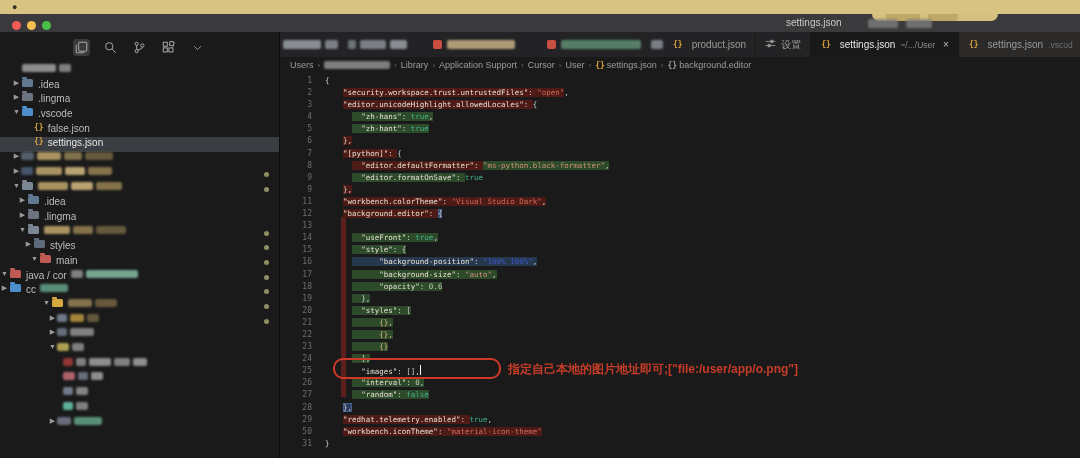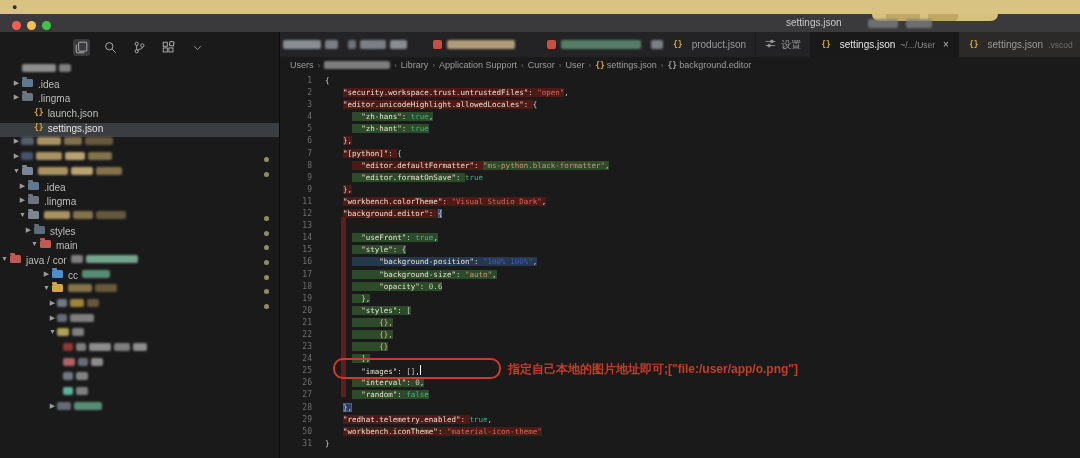--- a/index.html
+++ b/index.html
@@ -145,24 +145,29 @@
         <div class="trow" style="padding-left: 12px;">
           <span class="chev">▶</span>
           <span class="folder" style="background: rgb(96, 120, 144);"></span>
           <span style="margin-right: 4px;">.idea</span>
         </div>
         <div class="trow" style="padding-left: 12px;">
           <span class="chev">▶</span>
           <span class="folder" style="background: rgb(107, 116, 128);"></span>
           <span style="margin-right: 4px;">.lingma</span>
         </div>
+        <div class="trow" style="padding-left: 12px;">
+          <span class="chev">▼</span>
+          <span class="folder" style="background: rgb(77, 143, 204);"></span>
+          <span style="margin-right: 4px;">.vscode</span>
+        </div>
         <div class="trow" style="padding-left: 24px;">
           <span class="chev"></span>
           <span class="json-ic">{}</span>
-          <span style="margin-right: 4px;">launch.json</span>
+          <span style="margin-right: 4px;">false.json</span>
         </div>
         <div class="trow selected" style="padding-left: 24px;">
           <span class="chev"></span>
           <span class="json-ic">{}</span>
           <span style="margin-right: 4px;">settings.json</span>
         </div>
         <div class="trow" style="padding-left: 12px;">
           <span class="chev">▶</span>
           <span class="tblur" style="width: 13px; background: rgb(90, 101, 116);"></span>
           <span class="tblur" style="width: 24px; background: rgb(185, 160, 106);"></span>
@@ -216,21 +221,21 @@
           <span class="mdot"></span>
         </div>
         <div class="trow" style="">
           <span class="chev">▼</span>
           <span class="folder" style="background: rgb(192, 90, 84);"></span>
           <span style="margin-right: 4px;">java / cor</span>
           <span class="tblur" style="width: 12px; background: rgb(138, 138, 138);"></span>
           <span class="tblur" style="width: 52px; background: rgb(127, 179, 154);"></span>
           <span class="mdot"></span>
         </div>
-        <div class="trow" style="padding-left: 42px;">
+        <div class="trow" style="">
           <span class="chev">▶</span>
           <span class="folder" style="background: rgb(77, 143, 204);"></span>
           <span style="margin-right: 4px;">cc</span>
           <span class="tblur" style="width: 28px; background: rgb(95, 155, 130);"></span>
           <span class="mdot"></span>
         </div>
         <div class="trow" style="padding-left: 42px;">
           <span class="chev">▼</span>
           <span class="folder" style="background: rgb(214, 167, 62);"></span>
           <span class="tblur" style="width: 24px; background: rgb(143, 124, 80);"></span>

